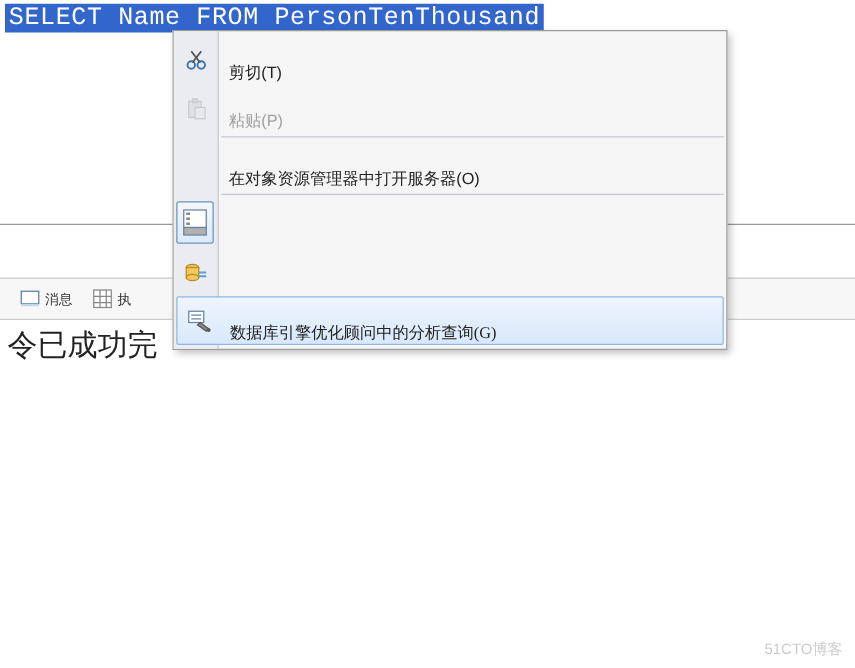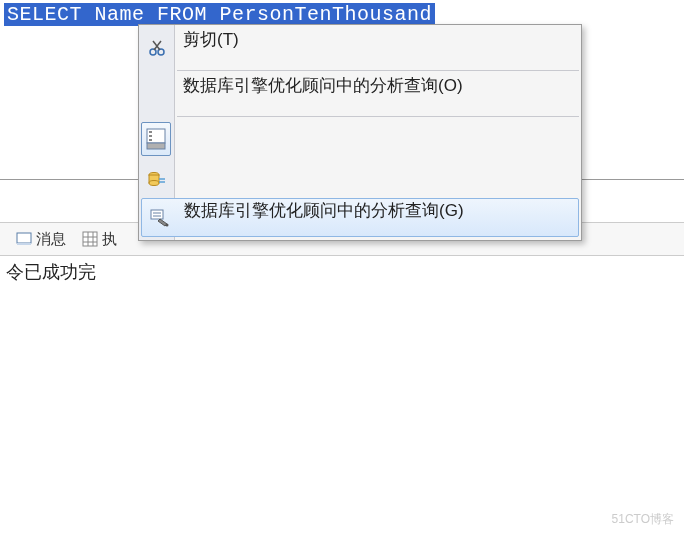--- a/index.html
+++ b/index.html
@@ -40,31 +40,31 @@
       border-bottom: 1px solid #ccc;
       display: flex;
       align-items: center;
       padding-left: 8px;
     }
     .tab-item {
       display: flex;
       align-items: center;
       gap: 4px;
       padding: 4px 8px;
-      font-size: 15px;
+      font-size: 11px;
       color: #333;
     }
     .tab-item .ticon {
       width: 16px; height: 16px;
     }
     .results-body {
       position: absolute;
       top: 260px;
       left: 6px;
-      font-size: 18px;
+      font-size: 24px;
       color: #222;
     }
     .watermark {
       position: absolute;
       bottom: 6px;
       right: 10px;
       font-size: 12px;
       color: #ccc;
     }
     
@@ -84,37 +84,38 @@
       background: #eaecf1;
       border-right: 1px solid #c8c9cf;
     }
     .menu-items {
       position: relative;
       padding: 3px 0;
     }
     .menu-item {
       position: relative;
       display: flex;
-      align-items: flex-start;
+      align-items: flex-end;
       height: 39px;
       padding-left: 44px;
       padding-right: 18px;
-      font-size: 17px;
+      font-size: 13px;
       color: #222;
       cursor: default;
     }
     .menu-item.disabled {
       color: #a0a0a0;
     }
     .menu-item.highlight {
       background: linear-gradient(#eef5fd, #d8e8fb);
       border: 1px solid #8fb7e4;
       border-radius: 2px;
       margin: 0 2px;
       padding-left: 42px;
+      font-family: Liberation Serif, serif;
     }
     .menu-item .icon-slot {
       position: absolute;
       left: 6px;
       top: 50%;
       transform: translateY(-50%);
       width: 24px;
       height: 24px;
       display: flex;
       align-items: center;
@@ -185,27 +186,37 @@
             <circle cx="5" cy="13" r="3" fill="none" stroke="#3a6fb0" stroke-width="1.5"></circle>
             <circle cx="13" cy="13" r="3" fill="none" stroke="#3a6fb0" stroke-width="1.5"></circle>
             <line x1="6" y1="11" x2="13" y2="2" stroke="#555" stroke-width="1.5"></line>
             <line x1="12" y1="11" x2="5" y2="2" stroke="#555" stroke-width="1.5"></line>
           </svg>
       </span>
       <span>剪切(T)</span>
     </div>
 
 
+    <div class="menu-item disabled">
+      <span class="icon-slot">
+        <svg width="18" height="18" viewBox="0 0 18 18" opacity="0.4">
+            <rect x="3" y="3" width="10" height="13" fill="#d0d0d0" stroke="#999"></rect>
+            <rect x="6" y="1" width="4" height="3" fill="#bbb" stroke="#999"></rect>
+            <rect x="8" y="8" width="8" height="9" fill="#e5e5e5" stroke="#999"></rect>
+          </svg>
+      </span>
+      <span>粘贴(P)</span>
+    </div>
 
     <div class="menu-sep"></div>
 
 
     <div class="menu-item">
       <span class="icon-slot"></span>
-      <span>数据库引擎优化顾问中的分析查询(O)</span>
+      <span>在对象资源管理器中打开服务器(O)</span>
     </div>
 
     <div class="menu-sep"></div>
 
 
 
     <div class="menu-item" style="position:relative">
       <span class="intellisense-box">
         <svg width="28" height="32" viewBox="0 0 28 32">
             <rect x="5" y="6" width="18" height="14" fill="#fff" stroke="#6882a5"></rect>

